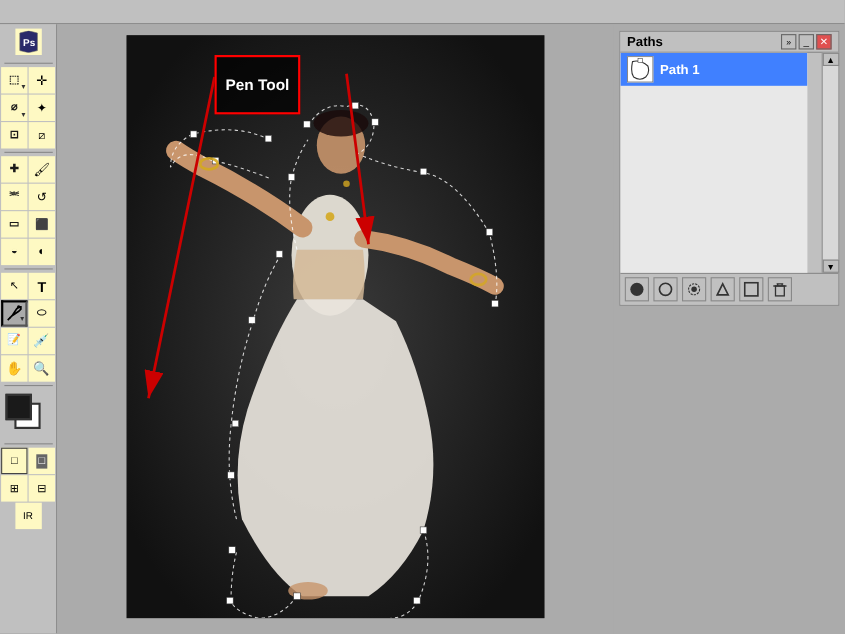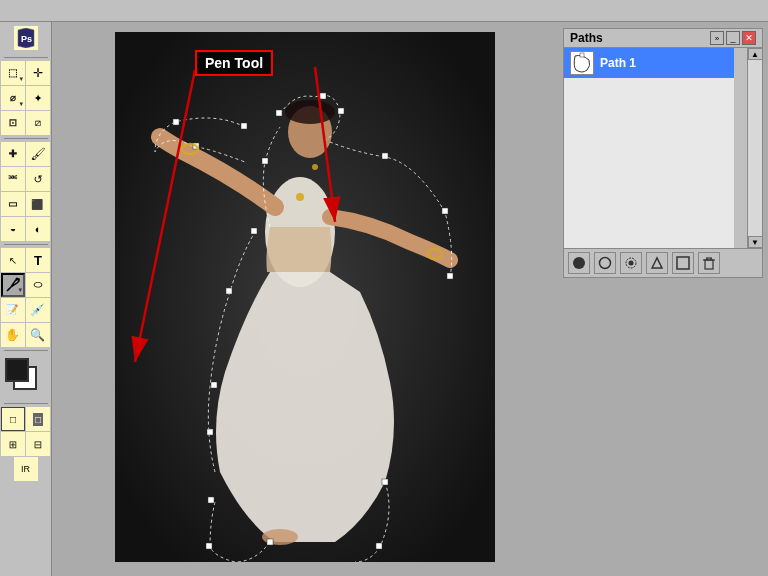--- a/index.html
+++ b/index.html
@@ -102,21 +102,21 @@
     
     .pen-tool-label {
       position: absolute;
       top: 18px;
       left: 80px;
       border: 2px solid red;
       background: rgba(0,0,0,0.7);
       color: #fff;
       font-weight: bold;
       font-size: 14px;
-      padding: 3px 8px;
+      padding: 17px 8px;
       z-index: 10;
     }
 
     
     .arrow-overlay {
       position: absolute;
       top: 0;
       left: 0;
       width: 100%;
       height: 100%;

